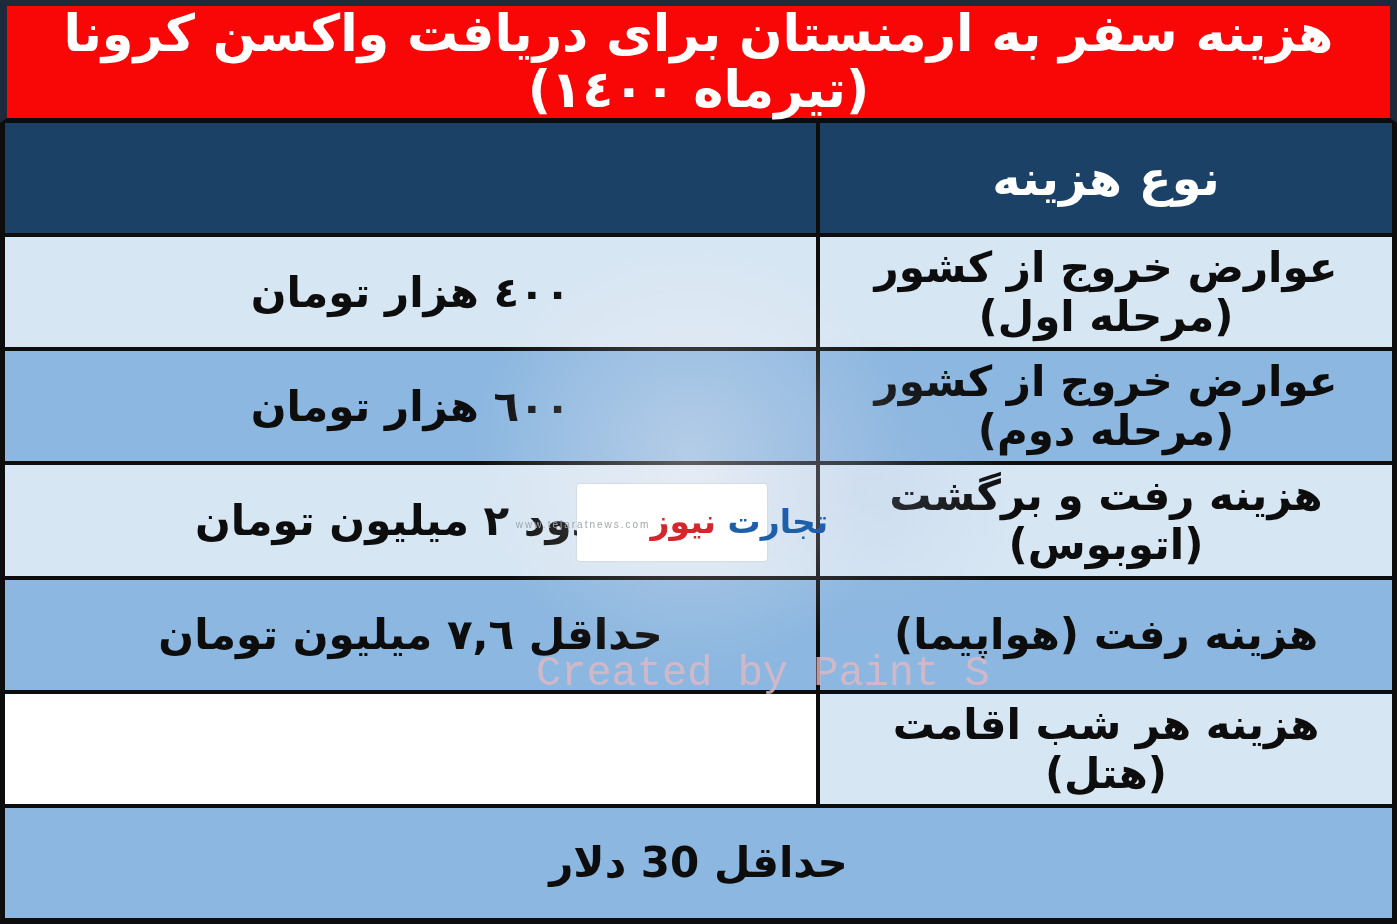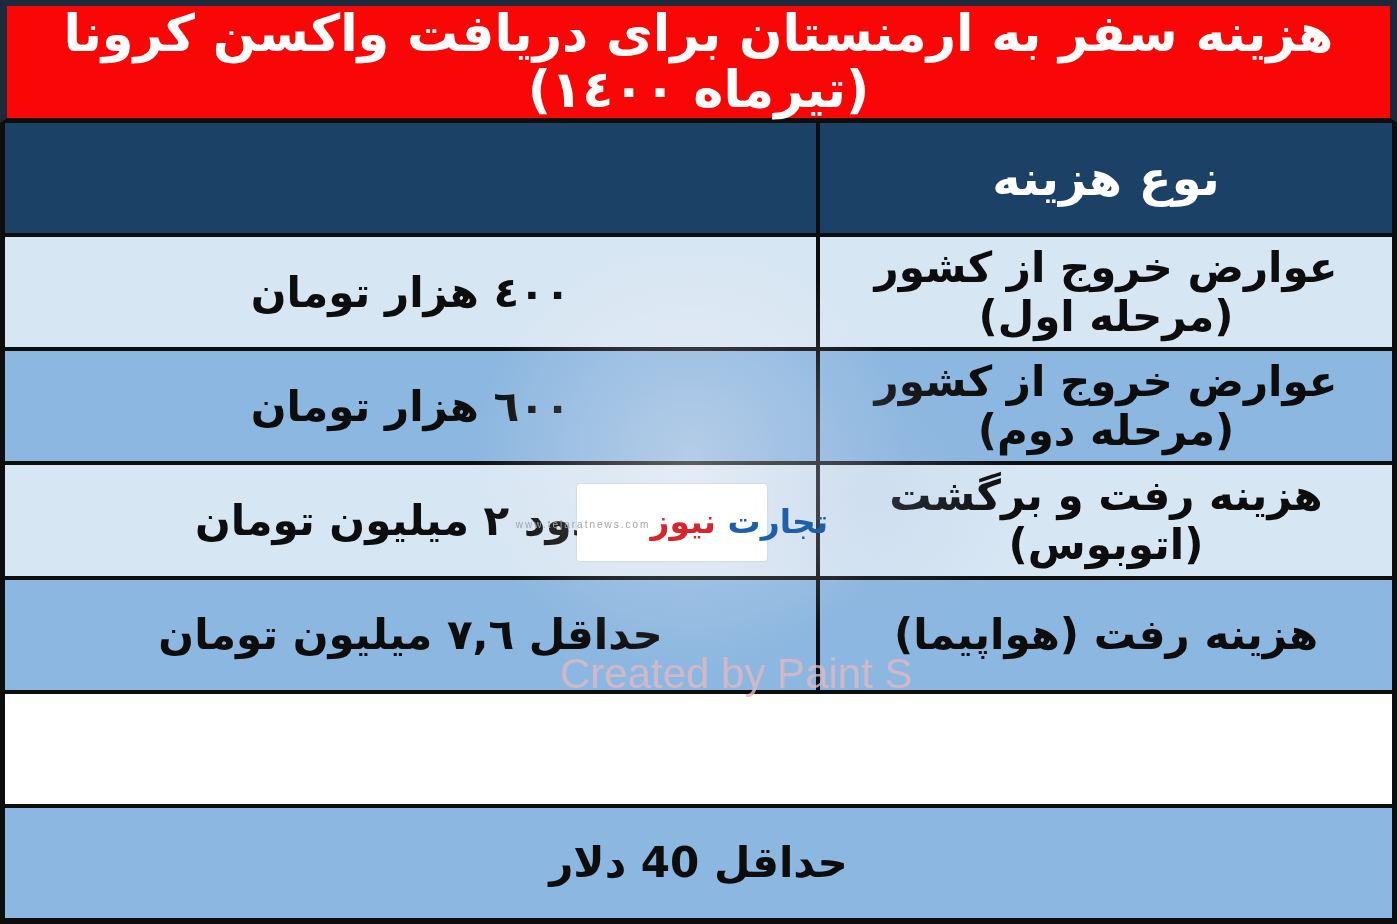--- a/index.html
+++ b/index.html
@@ -78,23 +78,23 @@
   .logo-main { direction: rtl; font-weight: bold; font-size: 33px; line-height: 1.05; white-space: nowrap; }
   .logo-blue { color: #1e5faa; }
   .logo-red  { color: #d6252b; }
   .logo-url  {
     direction: ltr; font-size: 10px; color: #a0a6ad;
     letter-spacing: 2px; margin-top: 3px; font-family: Liberation Sans, sans-serif;
   }
 
   
   .paint-credit {
-    position: absolute; left: 560px; top: 650px; z-index: 5;
+    position: absolute; left: 536px; top: 650px; z-index: 5;
     direction: ltr;
-    font-family: Liberation Sans, sans-serif;
+    font-family: Liberation Mono, monospace;
     font-size: 42px; color: #e3b9c3; opacity: 0.8; white-space: nowrap;
   }
 </style>
 </head>
 <body>
 
 <div class="page">
 
   <div class="title-bar">
     <div class="title-text">هزینه سفر به ارمنستان برای دریافت واکسن کرونا (تیرماه ١٤٠٠)</div>
@@ -120,24 +120,25 @@
       <div class="cell c-type light">هزینه رفت و برگشت (اتوبوس)</div>
       <div class="cell c-cost light">حدود ٢ میلیون تومان</div>
     </div>
 
     <div class="row data-row">
       <div class="cell c-type mid">هزینه رفت (هواپیما)</div>
       <div class="cell c-cost mid">حداقل ٧,٦ میلیون تومان</div>
     </div>
 
     <div class="row data-row">
+      <div class="cell c-type light">هزینه هر شب اقامت (هتل)</div>
     </div>
 
     <div class="row data-row">
-      <div class="cell c-cost mid">حداقل 40 دلار</div>
+      <div class="cell c-cost mid">حداقل 30 دلار</div>
     </div>
 
   </div>
 
   <div class="swirl swirl-1"></div>
   <div class="swirl swirl-2"></div>
 
   <div class="logo">
     <div class="logo-main">
       <span class="logo-blue">تجارت</span>

